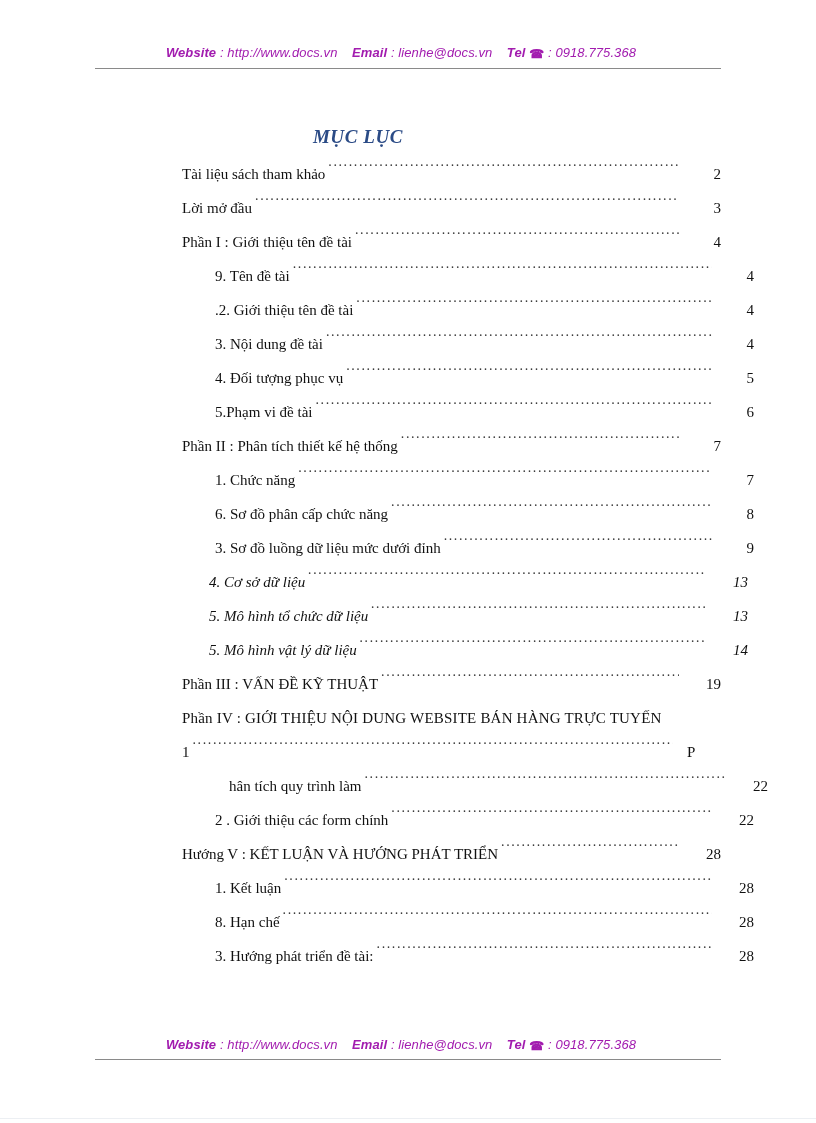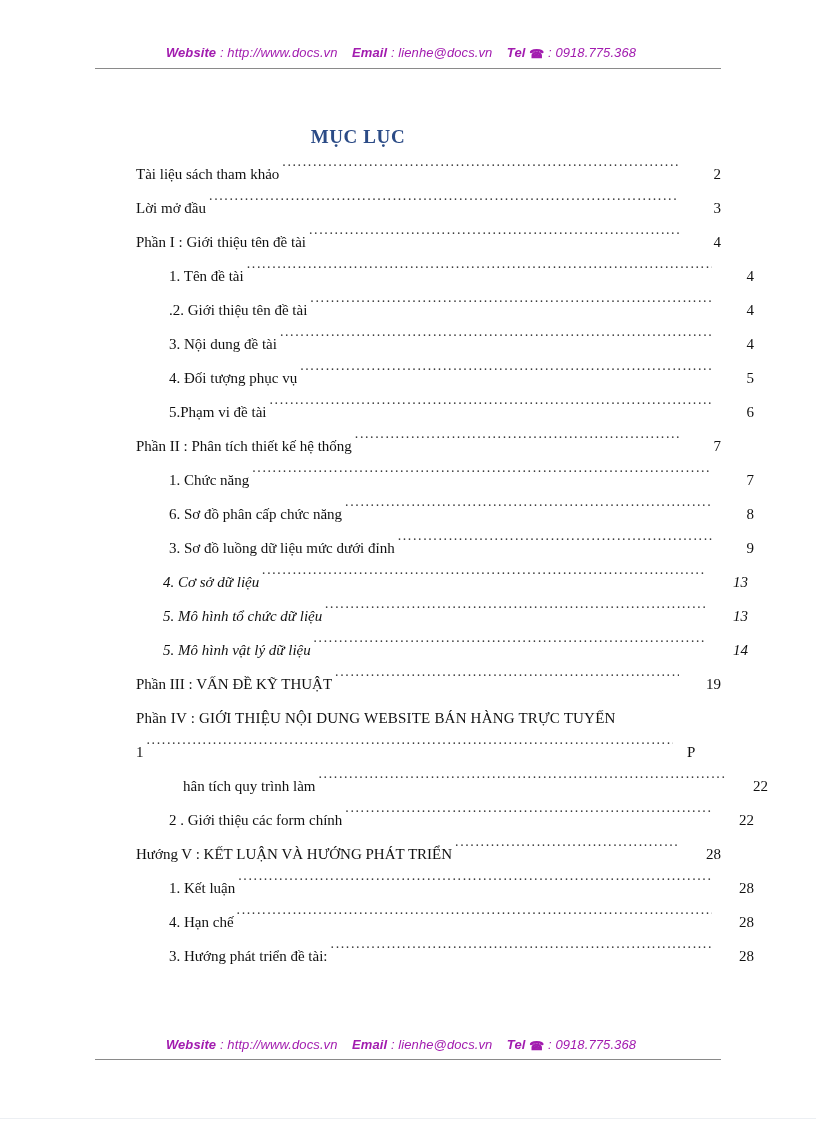--- a/index.html
+++ b/index.html
@@ -76,20 +76,21 @@
     top: 126px;
     left: 0;
     width: 716px;
     text-align: center;
     font-family: "Liberation Serif", "DejaVu Serif", serif;
     font-size: 19px;
     font-variant: small-caps;
     font-weight: bold;
     letter-spacing: 0.6px;
     color: #2b4b86;
+    font-style: italic;
   }
 
   
   .toc {
     position: absolute;
     top: 157px;
     left: 136px;
     width: 585px;
   }
 
@@ -98,20 +99,21 @@
     align-items: baseline;
     width: 100%;
     height: 34px;
     font-size: 15px;
     line-height: 34px;
     white-space: nowrap;
   }
   .toc-entry .etext {
     flex: 0 0 auto;
     padding-right: 3px;
+    margin-left: 46px;
   }
   .toc-entry .leader {
     flex: 1 1 auto;
     overflow: hidden;
     height: 1em;
     position: relative;
     min-width: 0;
   }
   .toc-entry .leader::after {
     content: ".................................................................................................................................................................................";
@@ -172,21 +174,21 @@
         <span class="etext">Lời mở đầu</span>
         <span class="leader"></span>
         <span class="pno">3</span>
       </div>
       <div class="toc-entry lvl0">
         <span class="etext">Phần I : Giới thiệu tên đề tài</span>
         <span class="leader"></span>
         <span class="pno">4</span>
       </div>
       <div class="toc-entry lvl1">
-        <span class="etext">1. Tên đề tài</span>
+        <span class="etext">9. Tên đề tài</span>
         <span class="leader"></span>
         <span class="pno">4</span>
       </div>
       <div class="toc-entry lvl1">
         <span class="etext">.2.  Giới thiệu tên đề tài</span>
         <span class="leader"></span>
         <span class="pno">4</span>
       </div>
       <div class="toc-entry lvl1">
         <span class="etext">3. Nội dung đề tài</span>
@@ -265,21 +267,21 @@
         <span class="etext">Hướng V : KẾT LUẬN VÀ HƯỚNG PHÁT TRIỂN </span>
         <span class="leader"></span>
         <span class="pno">28</span>
       </div>
       <div class="toc-entry lvl1">
         <span class="etext">1. Kết luận</span>
         <span class="leader"></span>
         <span class="pno">28</span>
       </div>
       <div class="toc-entry lvl1">
-        <span class="etext">4. Hạn chế</span>
+        <span class="etext">8. Hạn chế</span>
         <span class="leader"></span>
         <span class="pno">28</span>
       </div>
       <div class="toc-entry lvl1">
         <span class="etext">3. Hướng phát triển đề tài:</span>
         <span class="leader"></span>
         <span class="pno">28</span>
       </div>
     </div>
 

